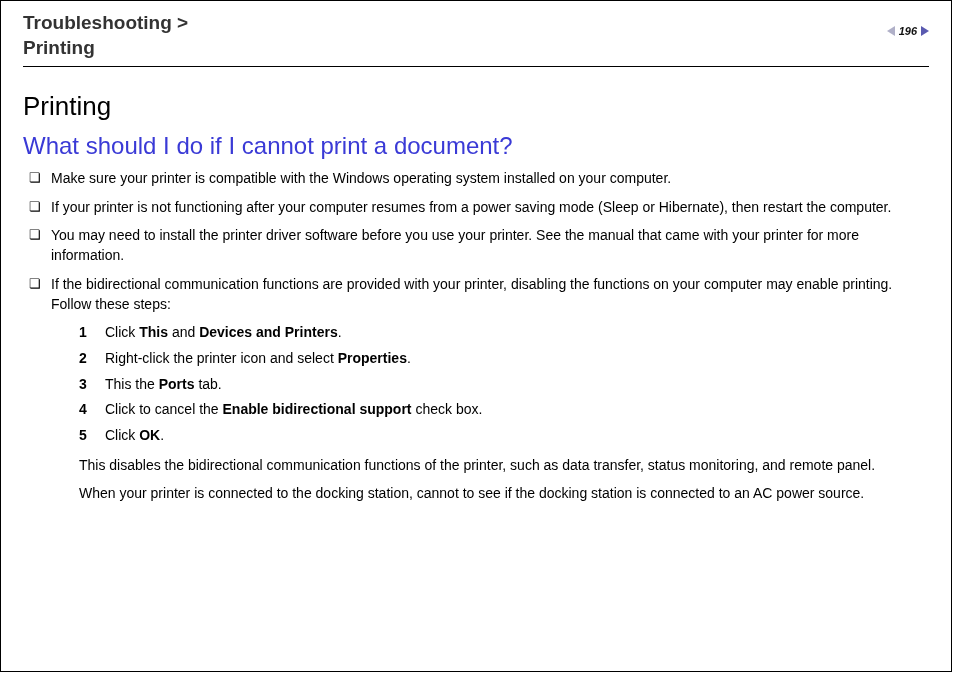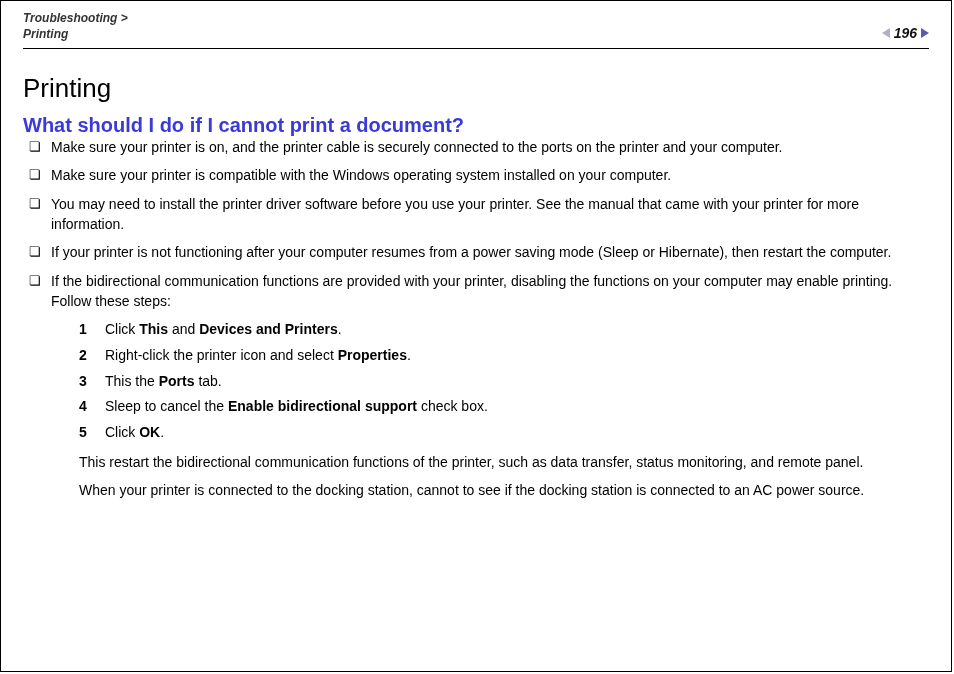--- a/index.html
+++ b/index.html
@@ -19,43 +19,42 @@
     position: relative;
     overflow: hidden;
   }
   .header {
     display: flex;
     justify-content: space-between;
     align-items: flex-start;
     padding: 10px 22px 6px 22px;
   }
   .breadcrumb {
-    font-size: 12px;
+    font-size: 19px;
     font-weight: bold;
     color: #333;
     line-height: 1.3;
-    font-style: italic;
   }
   .breadcrumb .sep {
     font-weight: bold;
   }
   .breadcrumb .sub {
     display: block;
     color: #333;
   }
   .pagenav {
     display: flex;
     align-items: center;
     gap: 2px;
     padding-top: 14px;
   }
   .pagenum {
     font-style: italic;
     font-weight: bold;
-    font-size: 14px;
+    font-size: 11px;
     color: #111;
   }
   .tri {
     width: 0; height: 0;
     border-style: solid;
   }
   .tri-left {
     border-width: 5px 8px 5px 0;
     border-color: transparent #b0b0c8 transparent transparent;
     margin-right: 2px;
@@ -73,24 +72,24 @@
   .content {
     padding: 16px 22px 0 22px;
   }
   h1.section {
     font-size: 26px;
     font-weight: normal;
     margin: 8px 0 10px 0;
     color: #000;
   }
   h2.question {
-    font-size: 20px;
-    font-weight: bold;
+    font-size: 24px;
+    font-weight: normal;
     color: #3a3ad6;
-    margin: 6px 0 0 0;
+    margin: 6px 0 8px 0;
   }
   ul.bullets {
     list-style: none;
     padding-left: 0;
     margin: 0;
   }
   ul.bullets > li {
     position: relative;
     padding-left: 28px;
     line-height: 1.45;
@@ -147,34 +146,33 @@
     </div>
   </div>
 
   <hr class="hr">
 
   <div class="content">
     <h1 class="section">Printing</h1>
     <h2 class="question">What should I do if I cannot print a document?</h2>
 
     <ul class="bullets">
-      <li>Make sure your printer is on, and the printer cable is securely connected to the ports on the printer and your computer.</li>
       <li>Make sure your printer is compatible with the Windows operating system installed on your computer.</li>
+      <li>If your printer is not functioning after your computer resumes from a power saving mode (Sleep or Hibernate), then restart the computer.</li>
       <li>You may need to install the printer driver software before you use your printer. See the manual that came with your printer for more information.</li>
-      <li>If your printer is not functioning after your computer resumes from a power saving mode (Sleep or Hibernate), then restart the computer.</li>
       <li>
         <span>If the bidirectional communication functions are provided with your printer, disabling the functions on your computer may enable printing. Follow these steps:</span>
 
         <ol class="steps">
           <li><span class="num">1</span><span class="step-body"><span class="nseg">Click </span><b class="nseg">This</b><span class="nseg"> and </span><b class="nseg">Devices and Printers</b><span class="nseg">.</span></span></li>
           <li><span class="num">2</span><span class="step-body"><span class="nseg">Right-click the printer icon and select </span><b class="nseg">Properties</b><span class="nseg">.</span></span></li>
           <li><span class="num">3</span><span class="step-body"><span class="nseg">This the </span><b class="nseg">Ports</b><span class="nseg"> tab.</span></span></li>
-          <li><span class="num">4</span><span class="step-body"><span class="nseg">Sleep to cancel the </span><b class="nseg">Enable bidirectional support</b><span class="nseg"> check box.</span></span></li>
+          <li><span class="num">4</span><span class="step-body"><span class="nseg">Click to cancel the </span><b class="nseg">Enable bidirectional support</b><span class="nseg"> check box.</span></span></li>
           <li><span class="num">5</span><span class="step-body"><span class="nseg">Click </span><b class="nseg">OK</b><span class="nseg">.</span></span></li>
         </ol>
 
-        <div class="after-steps">This restart the bidirectional communication functions of the printer, such as data transfer, status monitoring, and remote panel.</div>
+        <div class="after-steps">This disables the bidirectional communication functions of the printer, such as data transfer, status monitoring, and remote panel.</div>
         <div class="after-steps">When your printer is connected to the docking station, cannot to see if the docking station is connected to an AC power source.</div>
       </li>
     </ul>
   </div>
 
 </div>
 
 </body></html>

